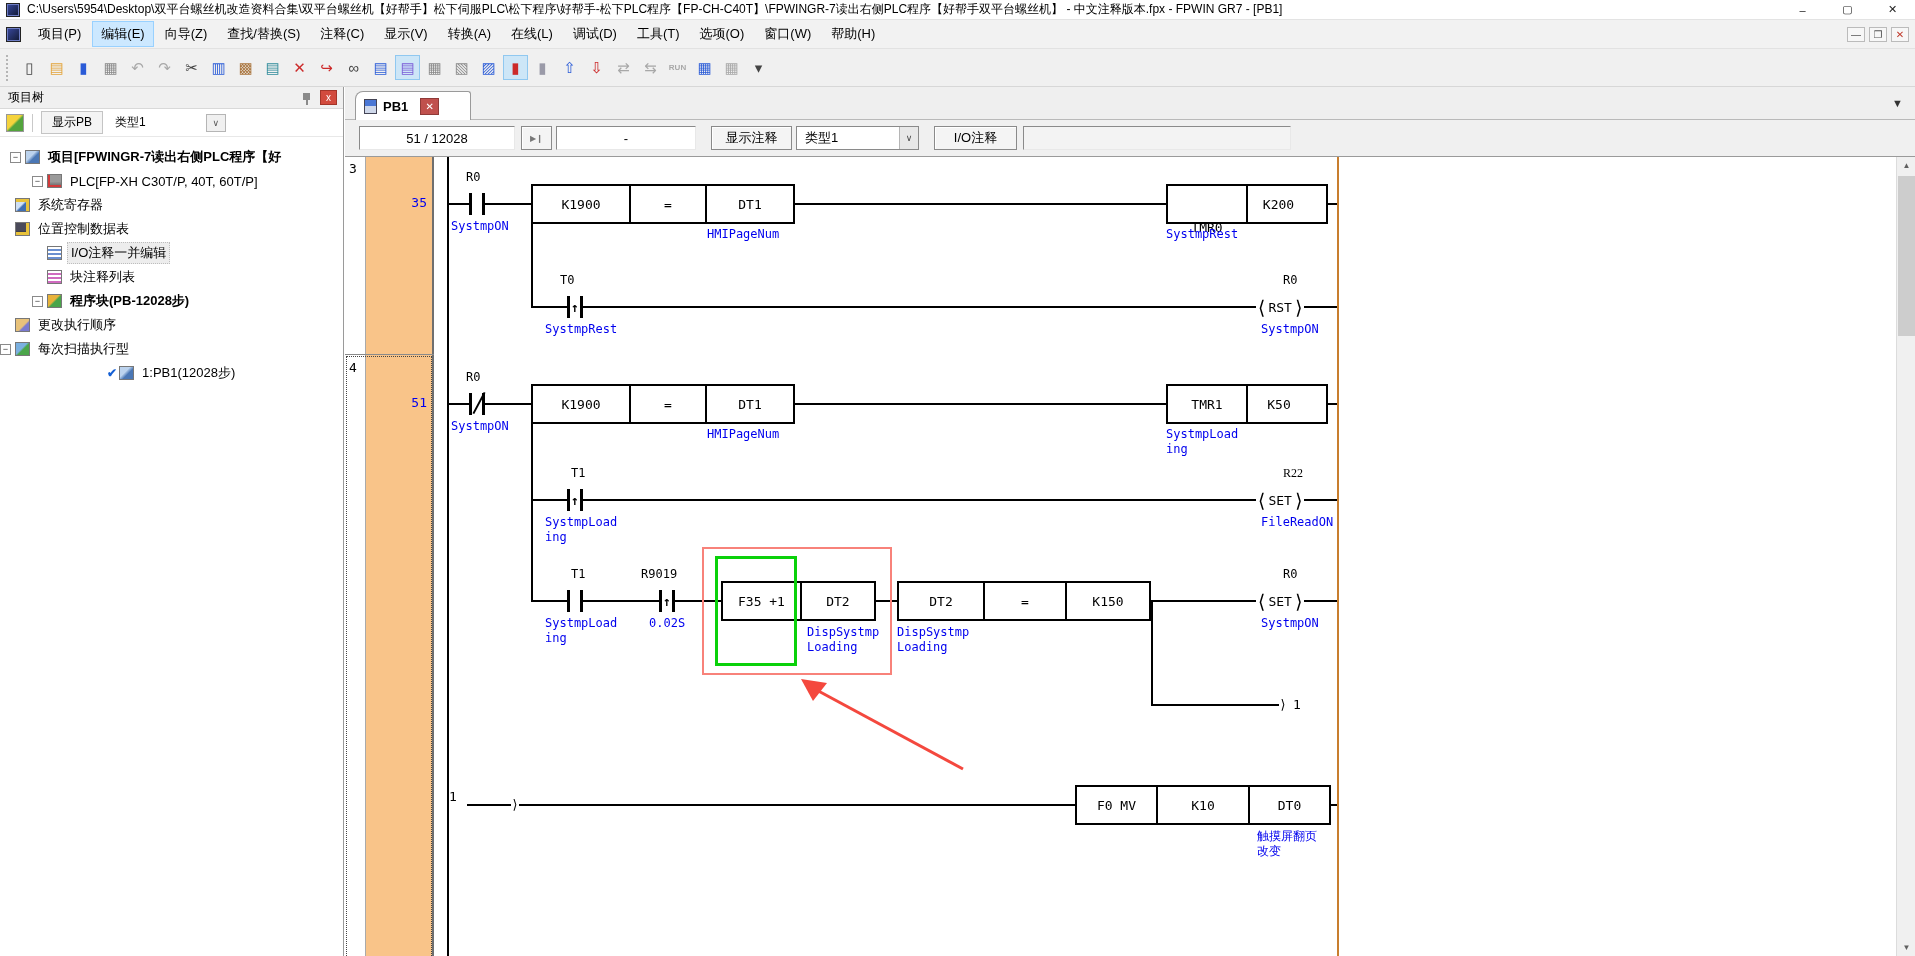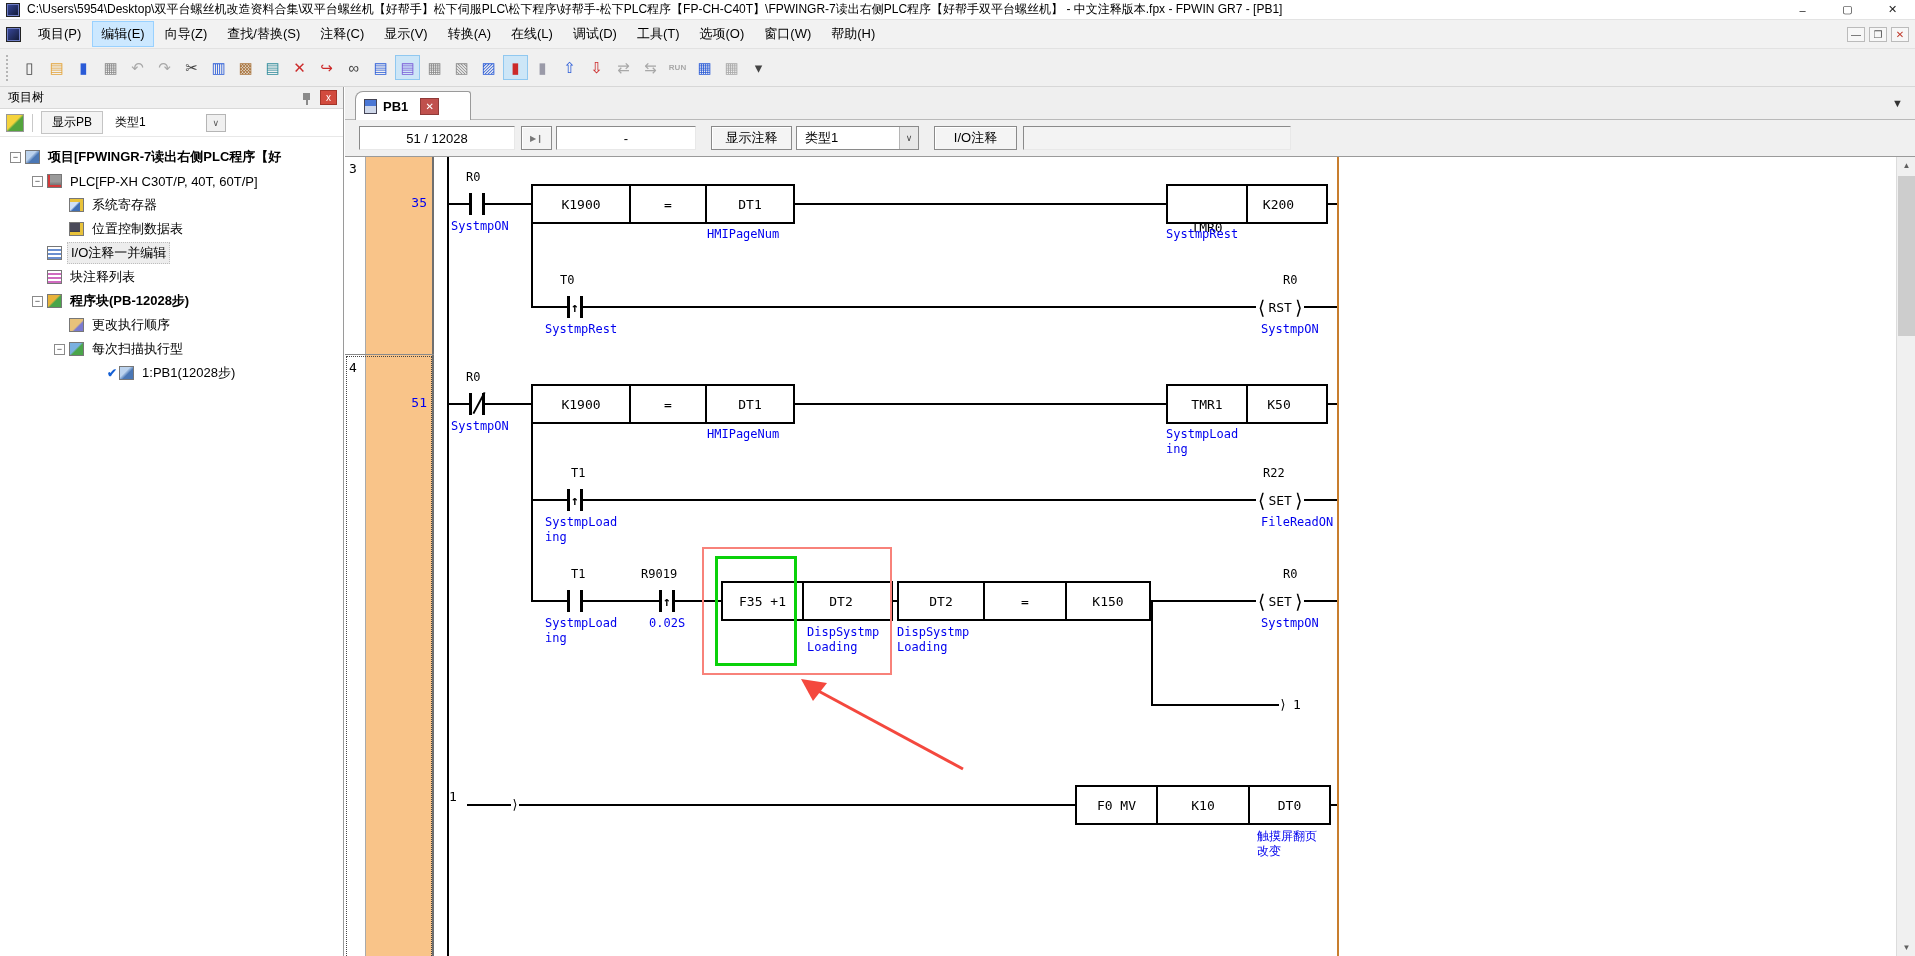--- a/index.html
+++ b/index.html
@@ -61,21 +61,21 @@
   .treebody{position:relative;font-size:13px;padding-top:8px;}
   .trow{height:24px;display:flex;align-items:center;white-space:nowrap;overflow:hidden;}
   .trow .ebox{width:11px;height:11px;border:1px solid #8a8a8a;background:#fff;font-size:9px;
     line-height:9px;text-align:center;color:#333;flex:none;margin-right:4px;}
   .trow .ebox.off{visibility:hidden;}
   .ticon{width:15px;height:14px;flex:none;margin-right:5px;border:1px solid #777;}
   .tchk{color:#1560d4;font-size:12px;font-weight:bold;margin-right:2px;}
   .trow .tl{padding:1px 3px;}
   .trow .tl.b{font-weight:bold;}
   .trow .tl.sel{background:#ededed;border:1px dotted #bdbdbd;}
-  .lvl0{padding-left:10px;} .lvl1{padding-left:32px;} .lvl2{padding-left:54px;} .lvl3{padding-left:92px;}
+  .lvl0{padding-left:10px;} .lvl1{padding-left:32px;} .lvl2{} .lvl3{padding-left:92px;}
   .tic-project{background:linear-gradient(135deg,#bcd3ee 40%,#4a77b5 60%);}
   .tic-plc{background:linear-gradient(180deg,#9a9a9a 55%,#5d5d5d);box-shadow:inset 2px -2px 0 #d23b3b;}
   .tic-sysreg{background:linear-gradient(135deg,#cfe0f5 45%,#3f6fb5 55%);box-shadow:inset -3px 3px 0 #e8c23a;}
   .tic-postable{background:linear-gradient(180deg,#4a4a5a 60%,#222);box-shadow:inset -3px -3px 0 #e8c23a;}
   .tic-iocomment{background:repeating-linear-gradient(180deg,#fff 0 2px,#6a8fd0 2px 4px);}
   .tic-blockcomment{background:repeating-linear-gradient(180deg,#fff 0 2px,#d06ac0 2px 4px);}
   .tic-progblocks{background:linear-gradient(135deg,#e8b23a 45%,#4aa54a 55%);}
   .tic-changeorder{background:linear-gradient(135deg,#e8c27a 55%,#7a7ad0 65%);}
   .tic-scantype{background:linear-gradient(135deg,#7ab0e0 45%,#4aa54a 55%);}
   .tic-pb{background:linear-gradient(135deg,#bcd3ee 40%,#4a77b5 60%);}
@@ -435,40 +435,40 @@
   <div class="cl" style="left:821px;top:270px;">SystmpLoad
 ing</div>
 
   <div class="hl" style="left:186px;top:342px;width:806px;"></div>
   <div class="al" style="left:226px;top:309px;">T1</div>
   <div class="contact" style="left:222px;top:332px;">
     <span class="uar">↑</span>
   </div>
   <div class="cl" style="left:200px;top:358px;">SystmpLoad
 ing</div>
-  <div class="al" style="left:918px;top:309px;">R22</div>
+  <div class="al" style="left:938px;top:309px;font-family:Liberation Serif, serif;">R22</div>
   <div class="coil" style="left:911px;top:332px;">
     <span class="br">⟨</span>
     <span>SET</span>
     <span class="br">⟩</span>
   </div>
   <div class="cl" style="left:916px;top:358px;">FileReadON</div>
 
   <div class="hl" style="left:186px;top:443px;width:806px;"></div>
   <div class="al" style="left:226px;top:410px;">T1</div>
   <div class="contact" style="left:222px;top:433px;"></div>
   <div class="cl" style="left:200px;top:459px;">SystmpLoad
 ing</div>
   <div class="al" style="left:296px;top:410px;">R9019</div>
   <div class="contact" style="left:314px;top:433px;">
     <span class="uar">↑</span>
   </div>
   <div class="cl" style="left:304px;top:459px;">0.02S</div>
 
-  <div class="lbox" style="left:376px;top:424px;width:172px;">
+  <div class="lbox" style="left:376px;top:424px;width:155px;">
     <span class="cell" style="width:79px;">F35 +1</span>
     <span class="cell" style="width:76px;">DT2</span>
   </div>
   <div class="cl" style="left:462px;top:468px;">DispSystmp
 Loading</div>
 
   <div class="lbox" style="left:552px;top:424px;width:254px;">
     <span class="cell" style="width:84px;">DT2</span>
     <span class="cell" style="width:82px;">=</span>
     <span class="cell" style="width:84px;">K150</span>

